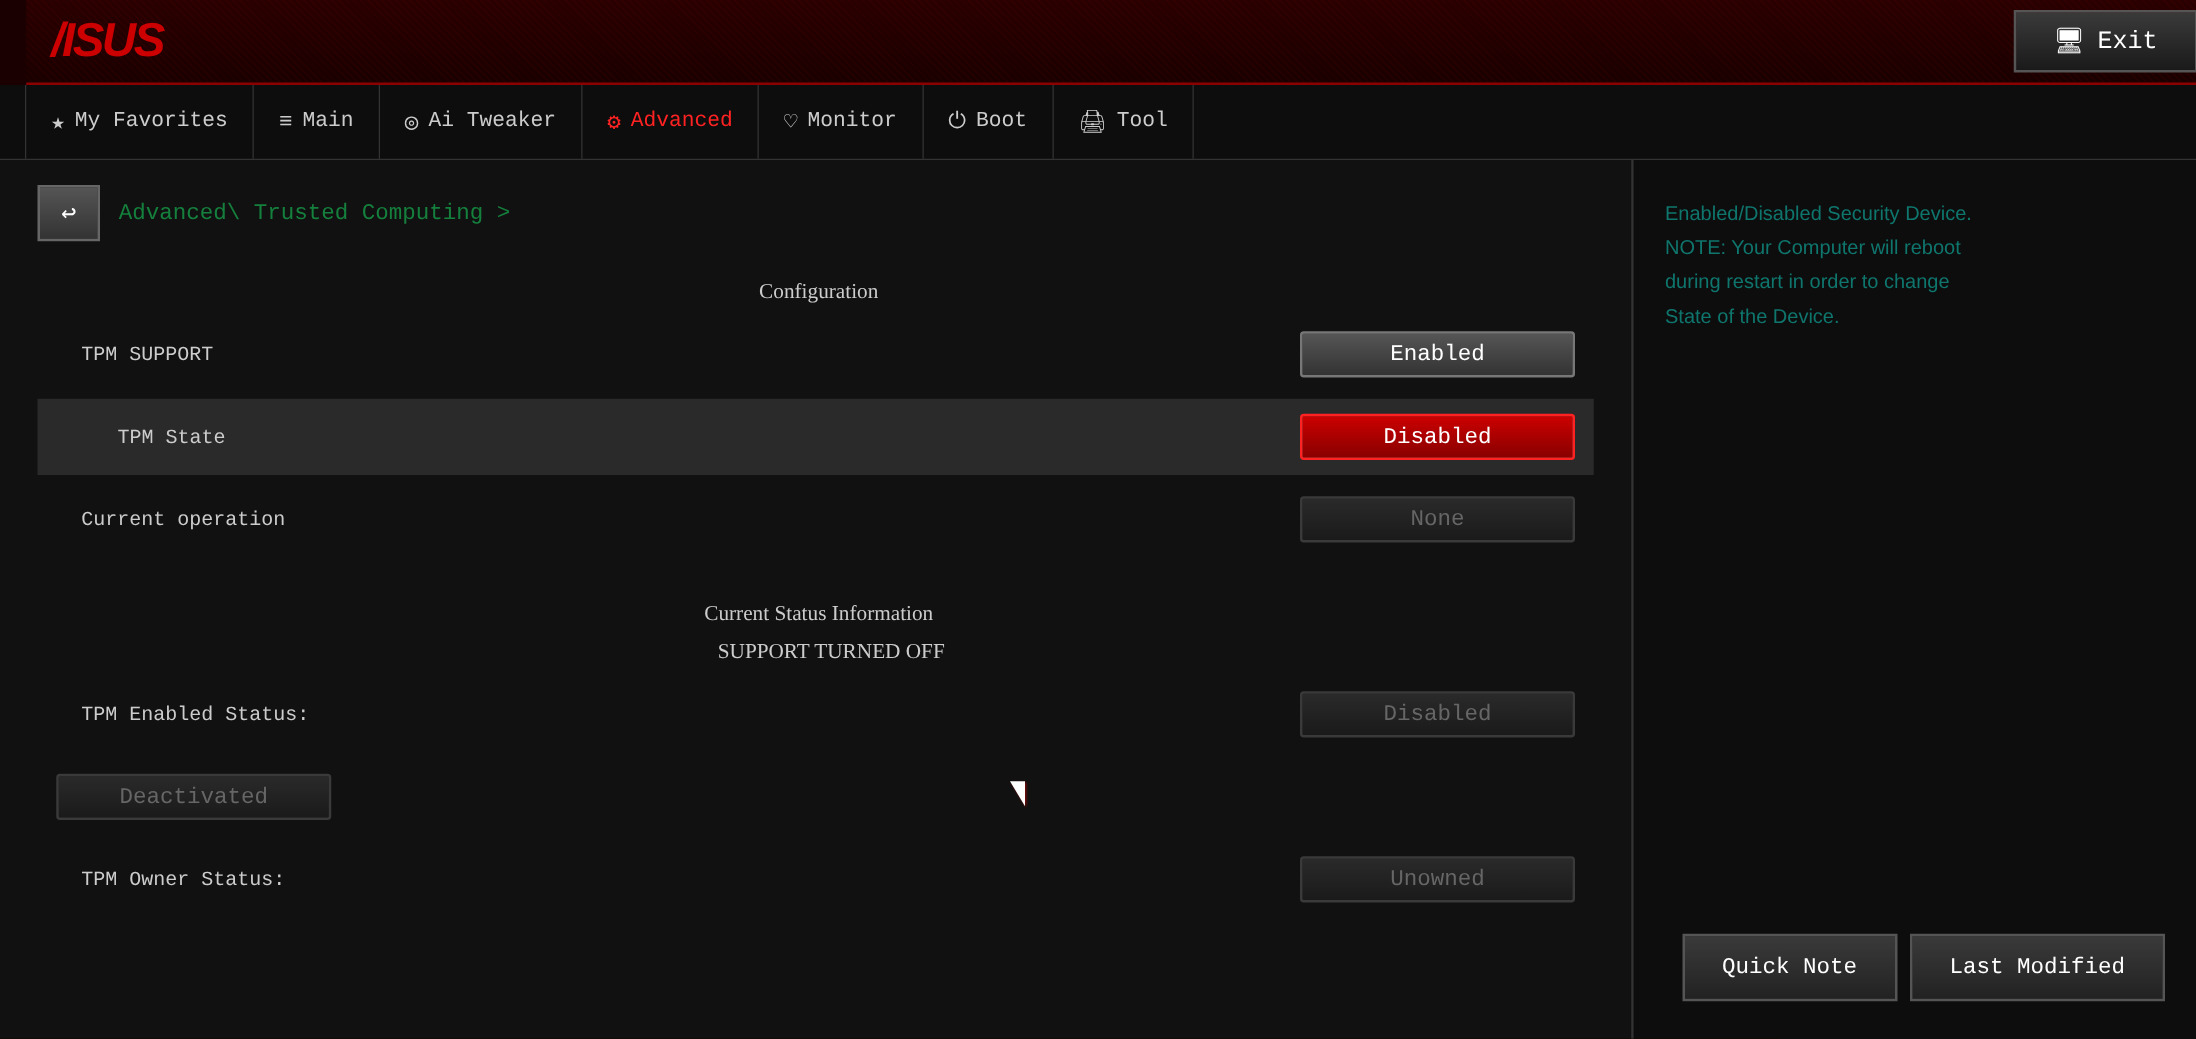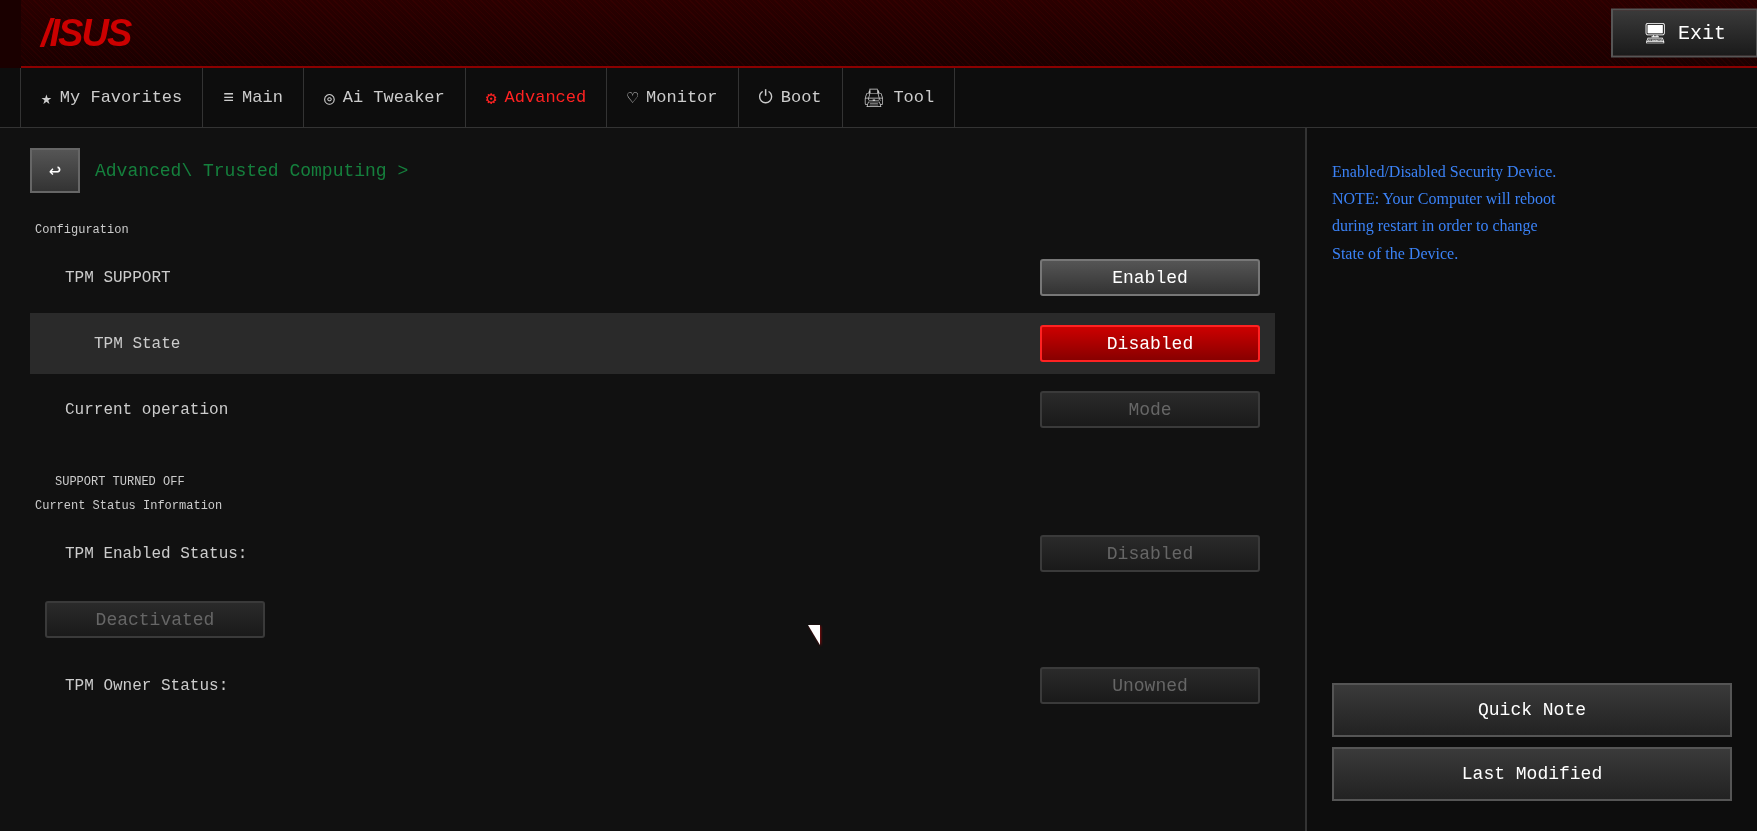--- a/index.html
+++ b/index.html
@@ -161,24 +161,25 @@
 
     .breadcrumb-text {
       color: #15803d;
       font-size: 18px;
       font-family: 'Courier New', monospace;
     }
 
     
     .section-label {
       color: #cccccc;
-      font-size: 12px;
-      font-family: Liberation Mono, monospace;
+      font-size: 17px;
+      font-family: Liberation Serif, serif;
       margin-bottom: 10px;
       padding-left: 5px;
+      text-align: center;
     }
 
     .setting-row {
       display: flex;
       align-items: center;
       padding: 12px 15px;
       margin-bottom: 5px;
     }
 
     .setting-row.highlighted {
@@ -232,31 +233,30 @@
     .right-panel {
       width: 450px;
       padding: 30px 25px;
       background: #0d0d0d;
       display: flex;
       flex-direction: column;
       justify-content: space-between;
     }
 
     .help-text {
-      color: #3b82f6;
+      color: #0f766e;
       font-size: 16px;
-      font-family: Liberation Serif, serif;
+      font-family: Liberation Sans, sans-serif;
       line-height: 1.7;
     }
 
     .bottom-buttons {
       display: flex;
       gap: 10px;
       justify-content: flex-end;
-      flex-direction: column;
     }
 
     .bottom-btn {
       padding: 15px 30px;
       background: linear-gradient(to bottom, #3a3a3a, #222);
       border: 2px solid #555;
       color: #ffffff;
       font-size: 18px;
       font-family: 'Courier New', monospace;
       cursor: pointer;
@@ -343,27 +343,27 @@
       <button class="setting-value-btn btn-enabled">Enabled</button>
     </div>
 
     <div class="setting-row highlighted">
       <span class="setting-label">TPM State</span>
       <button class="setting-value-btn btn-disabled-red">Disabled</button>
     </div>
 
     <div class="setting-row">
       <span class="setting-label">Current operation</span>
-      <button class="setting-value-btn btn-grayed">Mode</button>
+      <button class="setting-value-btn btn-grayed">None</button>
     </div>
 
     <div class="spacer"></div>
 
+    <div class="section-label">Current Status Information</div>
     <div class="section-label" style="padding-left: 25px;">SUPPORT TURNED OFF</div>
-    <div class="section-label">Current Status Information</div>
 
     <div class="setting-row">
       <span class="setting-label">TPM Enabled Status:</span>
       <button class="setting-value-btn btn-grayed">Disabled</button>
     </div>
 
     <div class="setting-row">
       <button class="setting-value-btn btn-grayed">Deactivated</button>
     </div>
 

